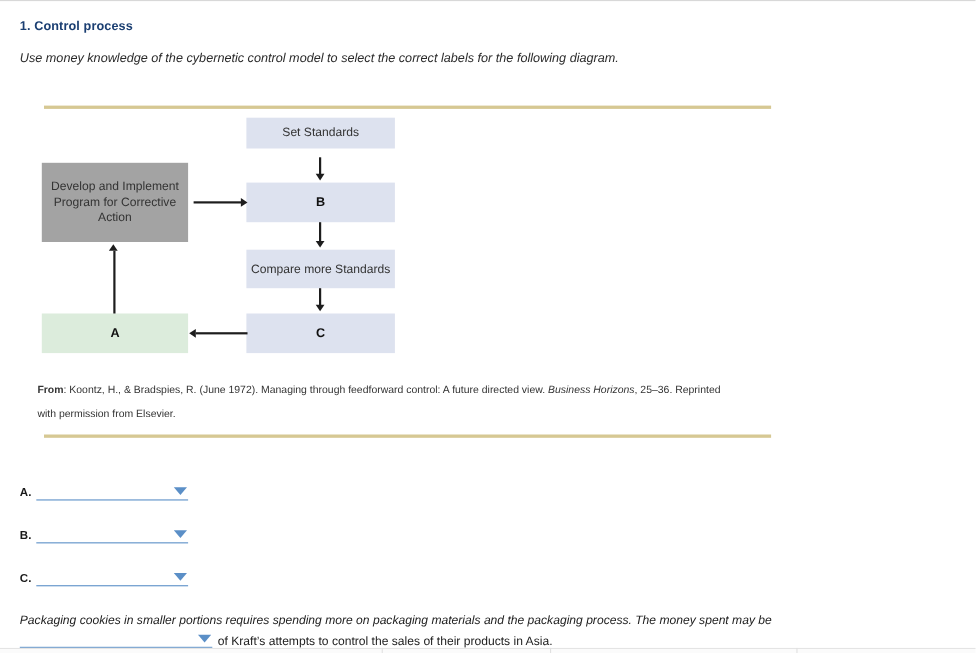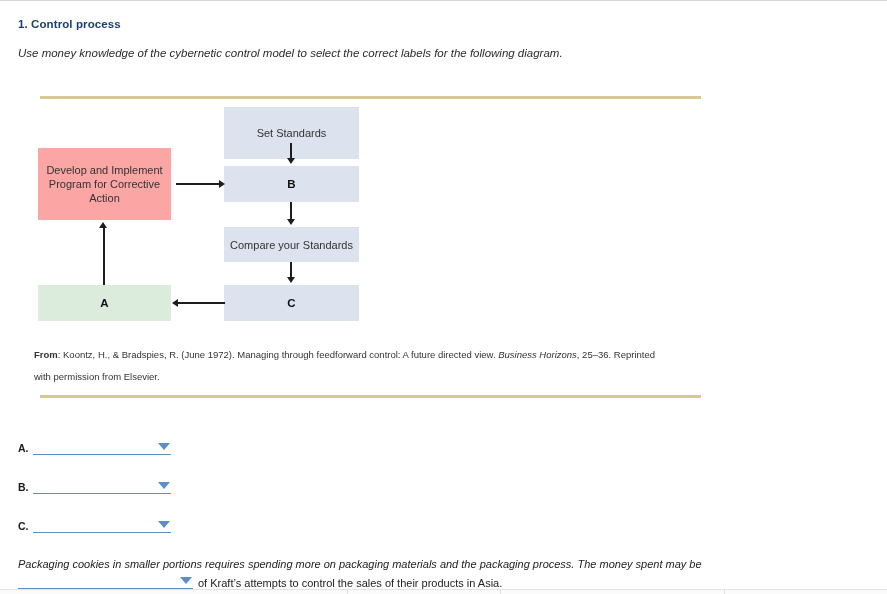--- a/index.html
+++ b/index.html
@@ -69,26 +69,26 @@
     display: flex;
     align-items: center;
     justify-content: center;
     text-align: center;
     font-size: 11px;
     color: #333333;
     line-height: 14px;
     pointer-events: auto;
   }
   .node.blue   { background: #dde2ef; }
-  .node.peach  { background: #fca5a5; }
+  .node.peach  { background: #a3a3a3; }
   .node.green  { background: #dcecdc; }
   .node.blank  { font-weight: bold; font-size: 11.5px; color: #111111; }
 
   
-  #node-set-standards     { left: 224px; top: 107px; width: 135px; height: 52px; }
+  #node-set-standards     { left: 224px; top: 107px; width: 135px; height: 28px; }
   #node-b                 { left: 224px; top: 166px; width: 135px; height: 36px; }
   #node-compare           { left: 224px; top: 227px; width: 135px; height: 35px; }
   #node-c                 { left: 224px; top: 285px; width: 135px; height: 36px; }
   #node-develop           { left: 38px;  top: 148px; width: 133px; height: 72px; }
   #node-a                 { left: 38px;  top: 285px; width: 133px; height: 36px; }
 
   
   .arrow { position: absolute; background: #1d1d1d; }
   .arrow.v { width: 1.6px; }
   .arrow.h { height: 1.6px; }
@@ -217,21 +217,21 @@
 <div class="instruction">Use money knowledge of the cybernetic control model to select the correct labels for the following diagram.</div>
 
 <div class="figure">
 
   <div class="rule-gold top"></div>
 
   <div class="node blue" id="node-set-standards">Set Standards</div>
 
   <div class="node blue blank" id="node-b">B</div>
 
-  <div class="node blue" id="node-compare">Compare your Standards</div>
+  <div class="node blue" id="node-compare">Compare more Standards</div>
 
   <div class="node blue blank" id="node-c">C</div>
 
   <div class="node peach" id="node-develop">Develop and Implement Program for Corrective Action</div>
 
   <div class="node green blank" id="node-a">A</div>
 
   <div class="arrow v" id="arr-ss-b"></div>
   <div class="head down" id="arr-ss-b-head"></div>
 

